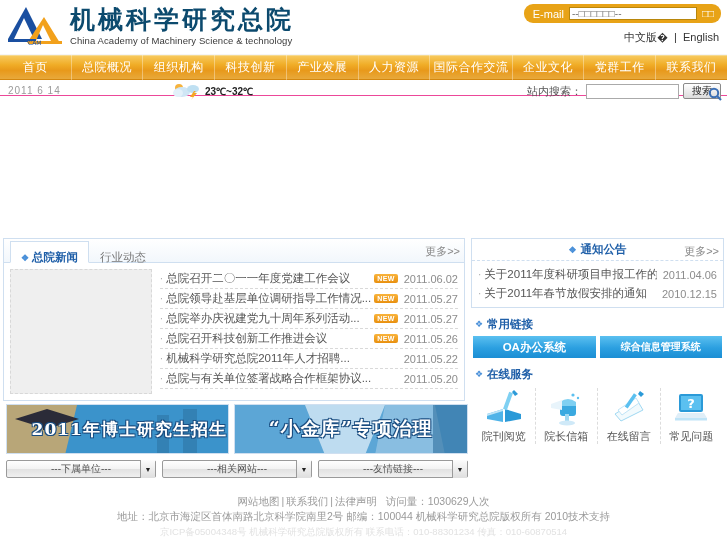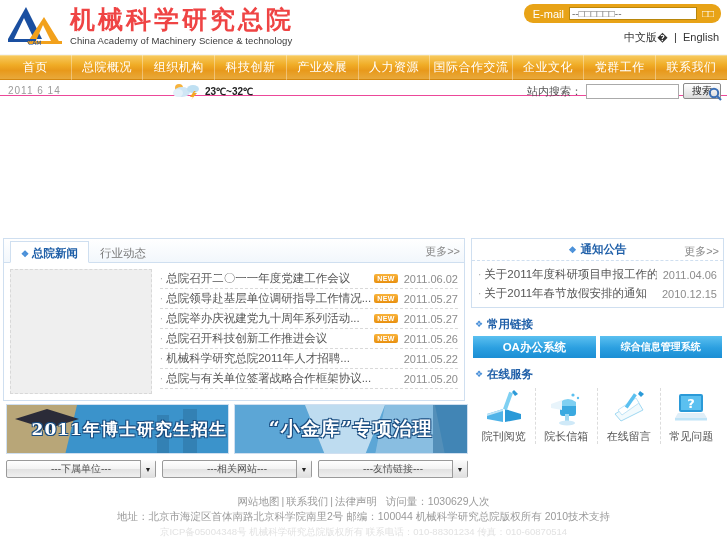--- a/index.html
+++ b/index.html
@@ -21,21 +21,21 @@
     border-bottom: 1px solid #f5f5f5;
   }
   .logo-wrap {
     position: absolute; left: 8px; top: 5px;
     display: flex; align-items: flex-end; gap: 6px;
   }
   .logo-mark { width: 56px; height: 42px; display:block; }
   .logo-text { padding-bottom: 1px; }
   .logo-cn {
     font-family: "DejaVu Serif", serif;
-    font-size: 25px; font-weight: bold; color: #ef4444;
+    font-size: 25px; font-weight: bold; color: #0c4a6e;
     letter-spacing: 3px; line-height: 1.05;
   }
   .logo-en {
     font-size: 9.5px; color: #3a3a3a; letter-spacing: 0.1px;
     margin-top: 2px;
   }
   .email-box {
     position: absolute; right: 6px; top: 4px;
     background: #e8a317;
     border-radius: 9px;
@@ -146,21 +146,21 @@
   .panel-tabs {
     display: flex;
     align-items: flex-end;
     height: 24px;
     background: linear-gradient(180deg,#ffffff,#f2f7fc);
     border-bottom: 1px solid #cfdff0;
     position: relative;
     padding-left: 6px;
   }
   .tab {
-    height: 22px; line-height: 22px;
+    height: 22px; line-height: 30px;
     padding: 0 10px;
     font-size: 11.5px;
     color: #777;
     cursor: pointer;
     border: 1px solid transparent;
     margin-bottom: -1px;
   }
   .tab.active {
     color: #1f5fa8; font-weight: bold;
     background: #ffffff;

